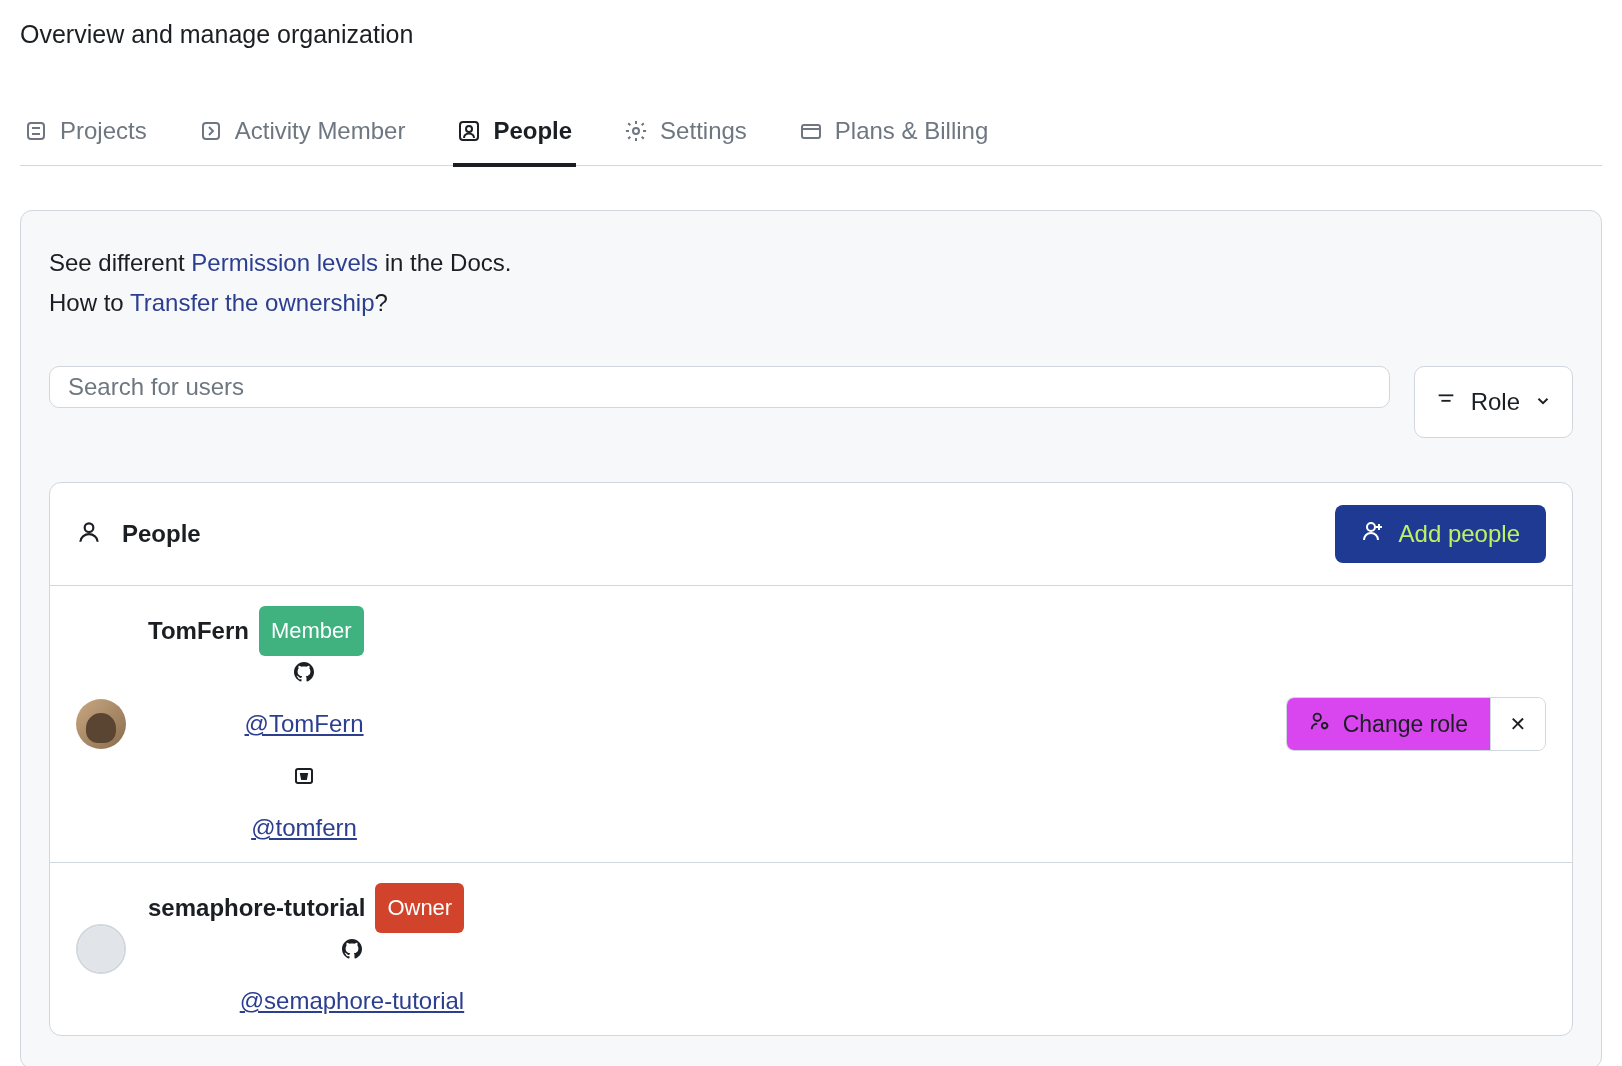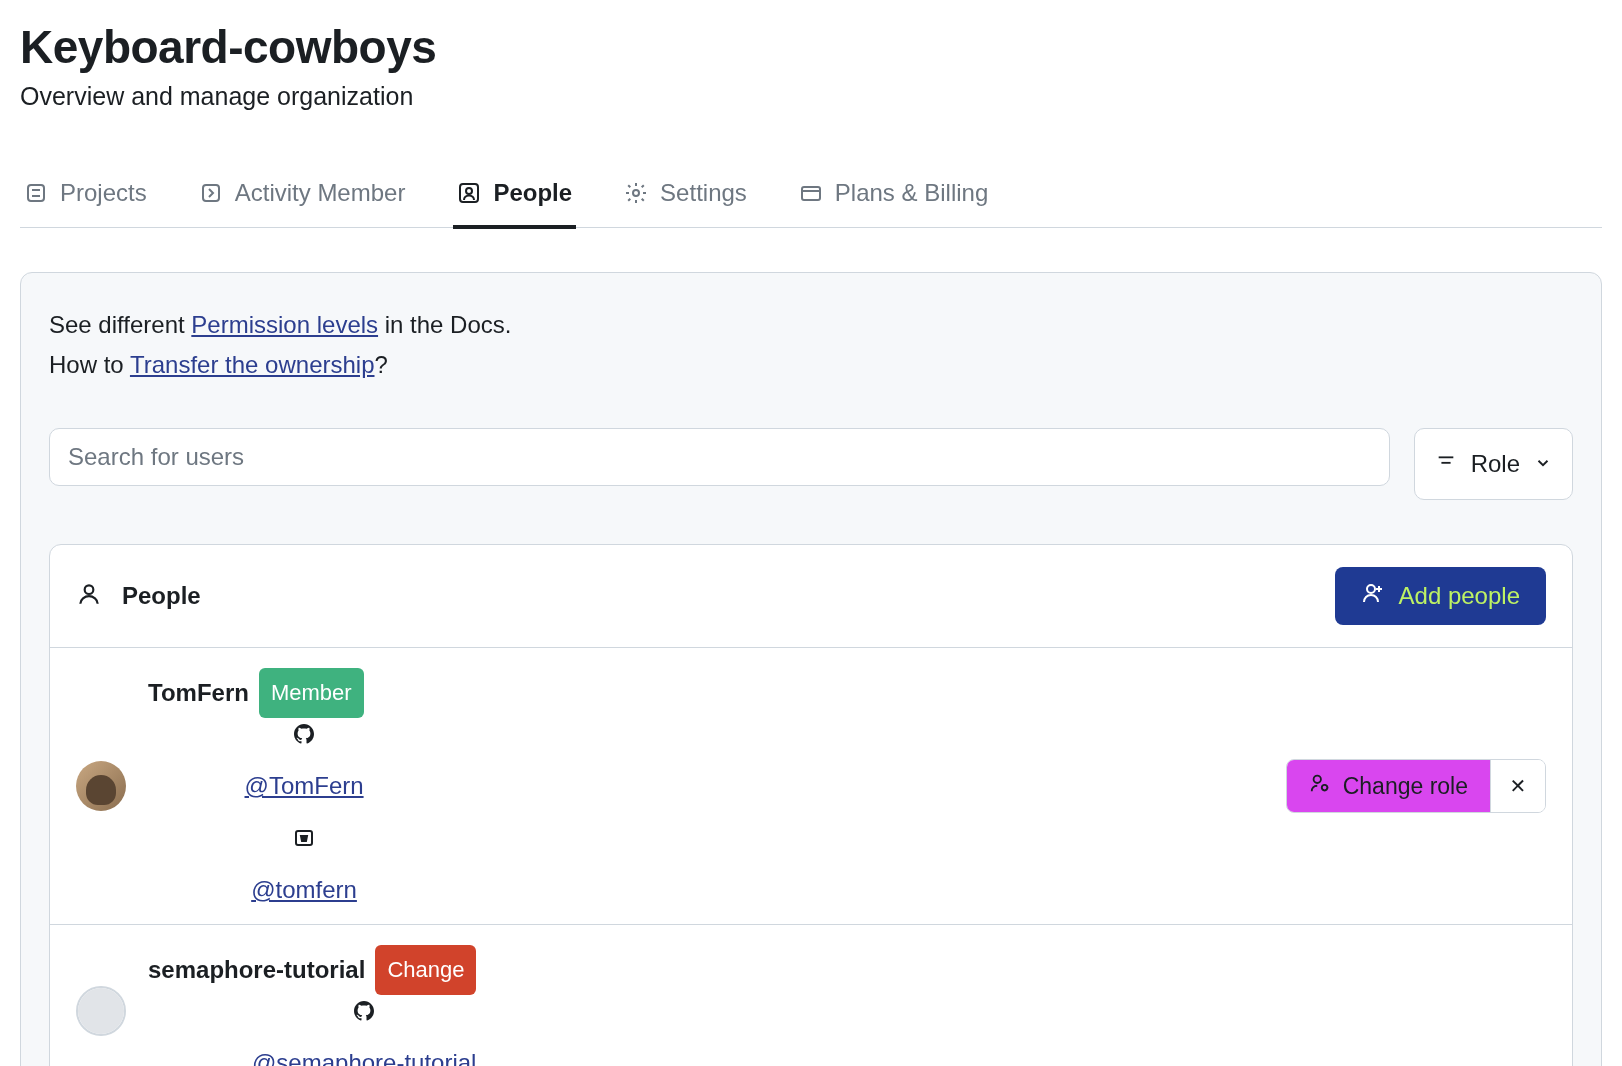--- a/index.html
+++ b/index.html
@@ -63,31 +63,30 @@
       border-radius: 12px;
       padding: 32px 28px;
     }
     .info-text {
       font-size: 24px;
       line-height: 1.65;
       color: #1b1f23;
     }
     .info-link {
       color: #2c3e8f;
-      text-decoration: underline;
       cursor: pointer;
     }
     .search-row {
       display: flex;
       gap: 24px;
       margin-top: 44px;
     }
     .search-input {
       flex: 1;
-      height: 58px;
+      height: 42px;
       border: 1px solid #d0d7de;
       border-radius: 10px;
       padding: 0 18px;
       font-size: 24px;
       background: #ffffff;
       color: #1b1f23;
     }
     .search-input::placeholder {
       color: #6e7781;
     }
@@ -263,21 +262,20 @@
       border: none;
       font-size: 20px;
       color: #1b1f23;
       cursor: pointer;
     }
   </style>
 </head>
 <body>
 
 <div class="header-section">
-  <h1 class="page-title">Keyboard-cowboys</h1>
   <p class="page-subtitle">Overview and manage organization</p>
 </div>
 
 <div class="tabs">
   <div class="tab">
     <span class="tab-icon">
       <svg width="24" height="24" viewBox="0 0 24 24" fill="none" stroke-width="2">
           <rect x="4" y="4" width="16" height="16" rx="3"></rect>
           <line x1="8" y1="9" x2="16" y2="9"></line>
           <line x1="8" y1="15" x2="16" y2="15"></line>
@@ -430,21 +428,21 @@
               <span></span>
               <span></span>
             <span></span>
               <span></span>
               <span></span>
           </div>
         </div>
         <div class="person-info">
           <div class="person-name-row">
             <span class="person-name">semaphore-tutorial</span>
-            <span class="role-badge owner">Change</span>
+            <span class="role-badge owner">Owner</span>
           </div>
           <div class="person-links">
             <span class="gh-icon">
               <svg width="24" height="24" viewBox="0 0 24 24" fill="#1b1f23">
                   <path d="M12 2C6.5 2 2 6.5 2 12c0 4.4 2.9 8.2 6.8 9.5.5.1.7-.2.7-.5v-1.8c-2.8.6-3.4-1.3-3.4-1.3-.5-1.2-1.1-1.5-1.1-1.5-.9-.6.1-.6.1-.6 1 .1 1.5 1 1.5 1 .9 1.5 2.4 1.1 3 .8.1-.7.4-1.1.6-1.4-2.2-.3-4.6-1.1-4.6-5 0-1.1.4-2 1-2.7-.1-.3-.4-1.3.1-2.7 0 0 .8-.3 2.8 1 .8-.2 1.7-.3 2.5-.3s1.7.1 2.5.3c2-1.3 2.8-1 2.8-1 .5 1.4.2 2.4.1 2.7.6.7 1 1.6 1 2.7 0 3.9-2.4 4.7-4.6 5 .4.3.7.9.7 1.9v2.8c0 .3.2.6.7.5 4-1.3 6.8-5.1 6.8-9.5C22 6.5 17.5 2 12 2z"></path>
                 </svg>
             </span>
             <a class="person-link">@semaphore-tutorial</a>
           </div>
         </div>

